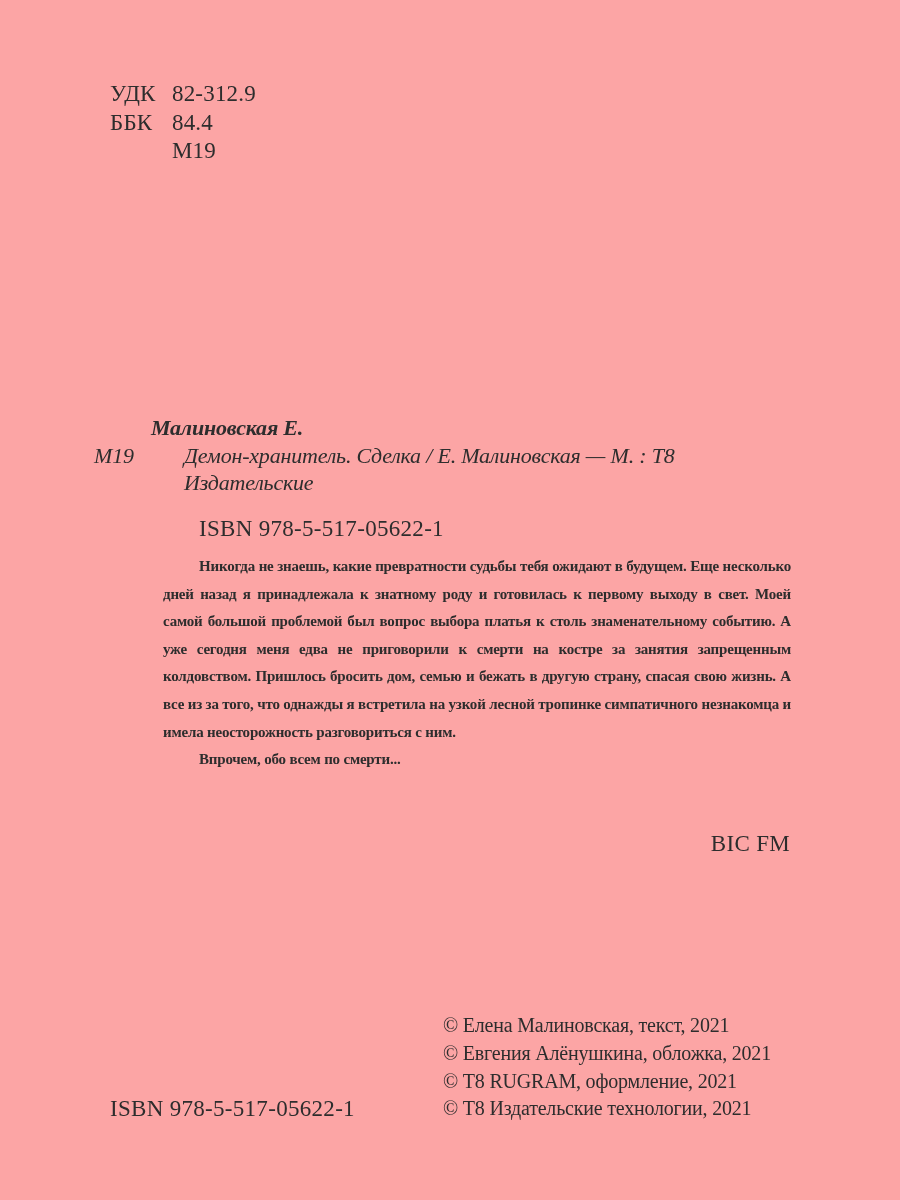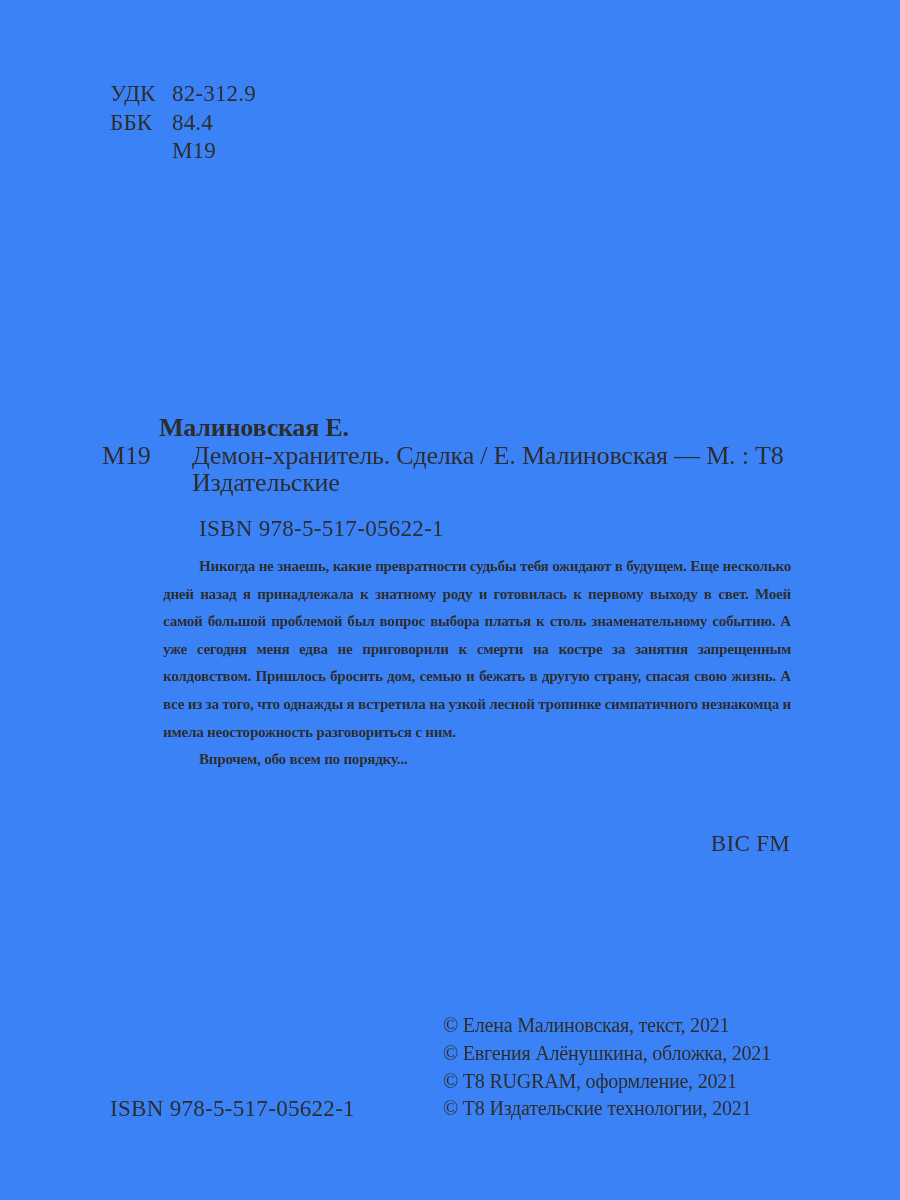--- a/index.html
+++ b/index.html
@@ -4,21 +4,21 @@
 <style>
   html, body {
     margin: 0;
     padding: 0;
     background: #ffffff;
   }
   .page {
     position: relative;
     width: 900px;
     height: 1200px;
-    background: #3b82f6;
+    background: #fca5a5;
     font-family: "Liberation Serif", "DejaVu Serif", serif;
     color: #2d2d2d;
     overflow: hidden;
   }
   
   .top-codes {
     position: absolute;
     left: 110px;
     top: 80px;
     font-size: 23px;
@@ -26,26 +26,27 @@
     letter-spacing: 0.2px;
   }
   .code-row { white-space: nowrap; }
   .code-label {
     display: inline-block;
     width: 56px;
   }
   
   .biblio {
     position: absolute;
-    left: 102px;
+    left: 94px;
     top: 414px;
     width: 700px;
-    font-size: 26px;
+    font-size: 22px;
     line-height: 27.5px;
     letter-spacing: -0.2px;
+    font-style: italic;
   }
   .biblio .author-name {
     padding-left: 57px;
     font-weight: 700;
   }
   .entry-wrap { position: relative; }
   .entry-code {
     position: absolute;
     left: 0;
     top: 0;
@@ -128,21 +129,21 @@
     <div class="entry-wrap">
       <span class="entry-code">М19</span>
       <div class="entry-line1">Демон-хранитель. Сделка / Е. Малиновская — М. : Т8 Издательские</div>
     </div>
   </div>
 
   <div class="isbn-top">ISBN 978-5-517-05622-1</div>
 
   <div class="annotation">
     <p class="justified">Никогда не знаешь, какие превратности судьбы тебя ожидают в будущем. Еще несколько дней назад я принадлежала к знатному роду и готовилась к первому выходу в свет. Моей самой большой проблемой был вопрос выбора платья к столь знаменательному событию. А уже сегодня меня едва не приговорили к смерти на костре за занятия запрещенным колдовством. Пришлось бросить дом, семью и бежать в другую страну, спасая свою жизнь. А все из за того, что однажды я встретила на узкой лесной тропинке симпатичного незнакомца и имела неосторожность разговориться с ним.</p>
-    <p>Впрочем, обо всем по порядку...</p>
+    <p>Впрочем, обо всем по смерти...</p>
   </div>
 
   <div class="rights-codes">
     <div>BIC FM</div>
   </div>
 
   <div class="copyrights">
     <div>© Елена Малиновская, текст, 2021</div>
     <div>© Евгения Алёнушкина, обложка, 2021</div>
     <div>© Т8 RUGRAM, оформление, 2021</div>

